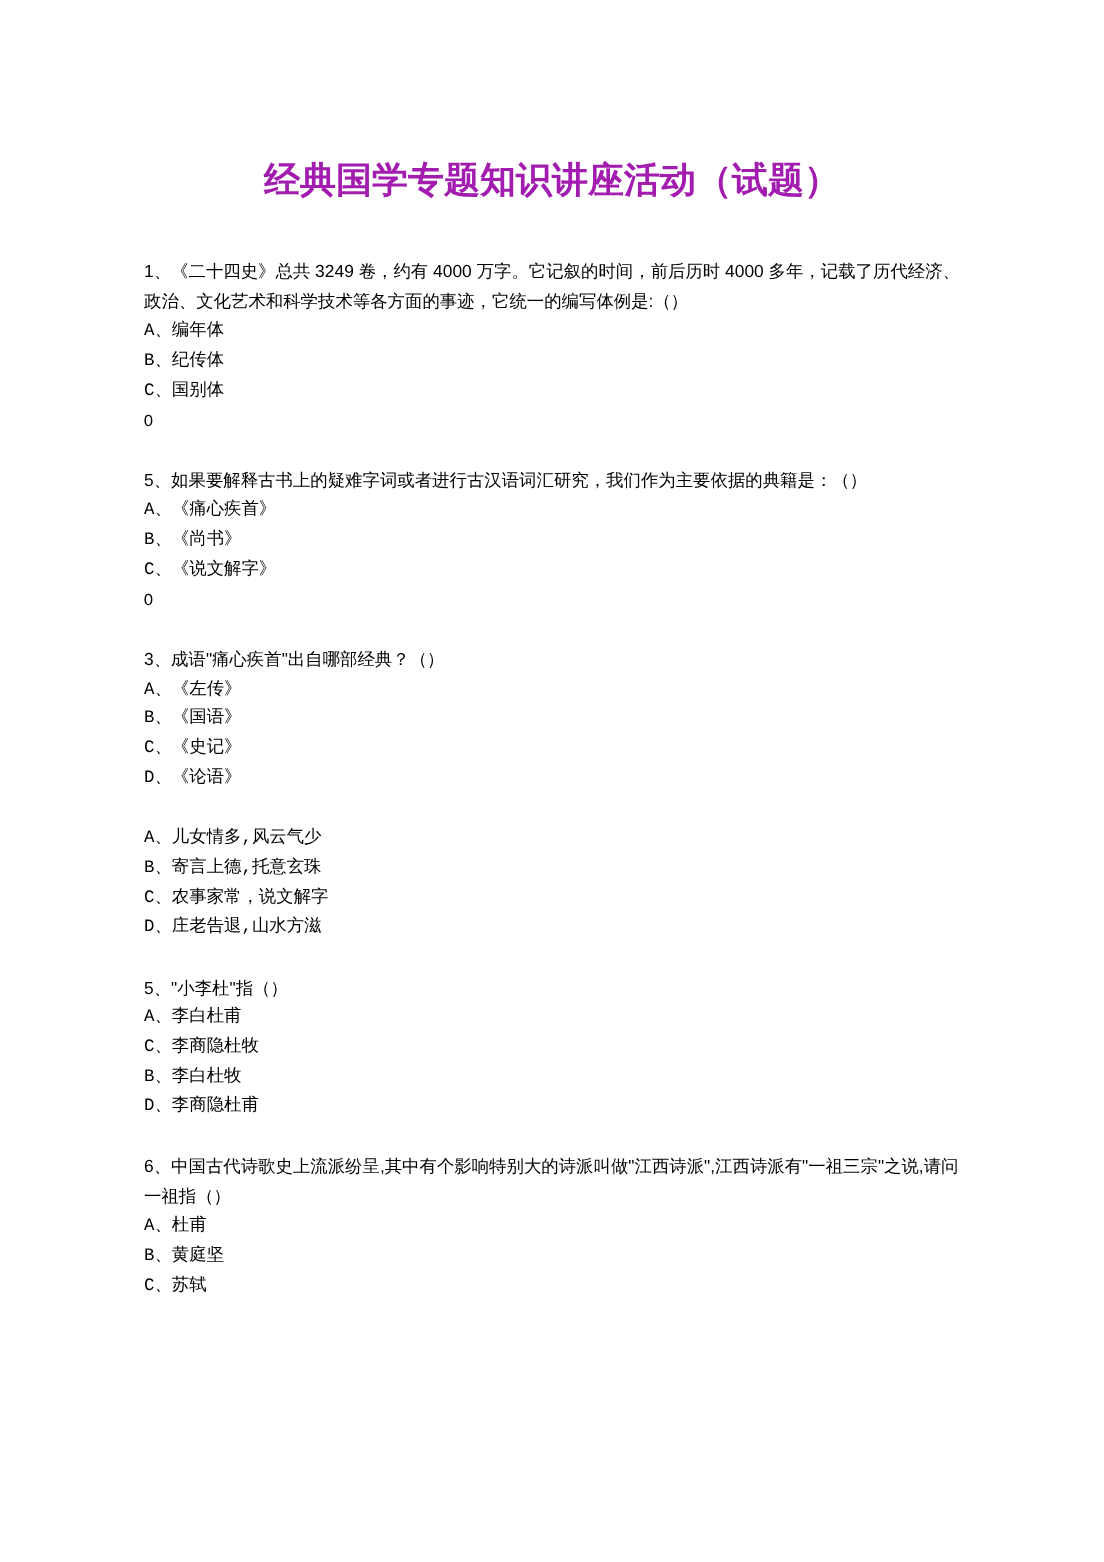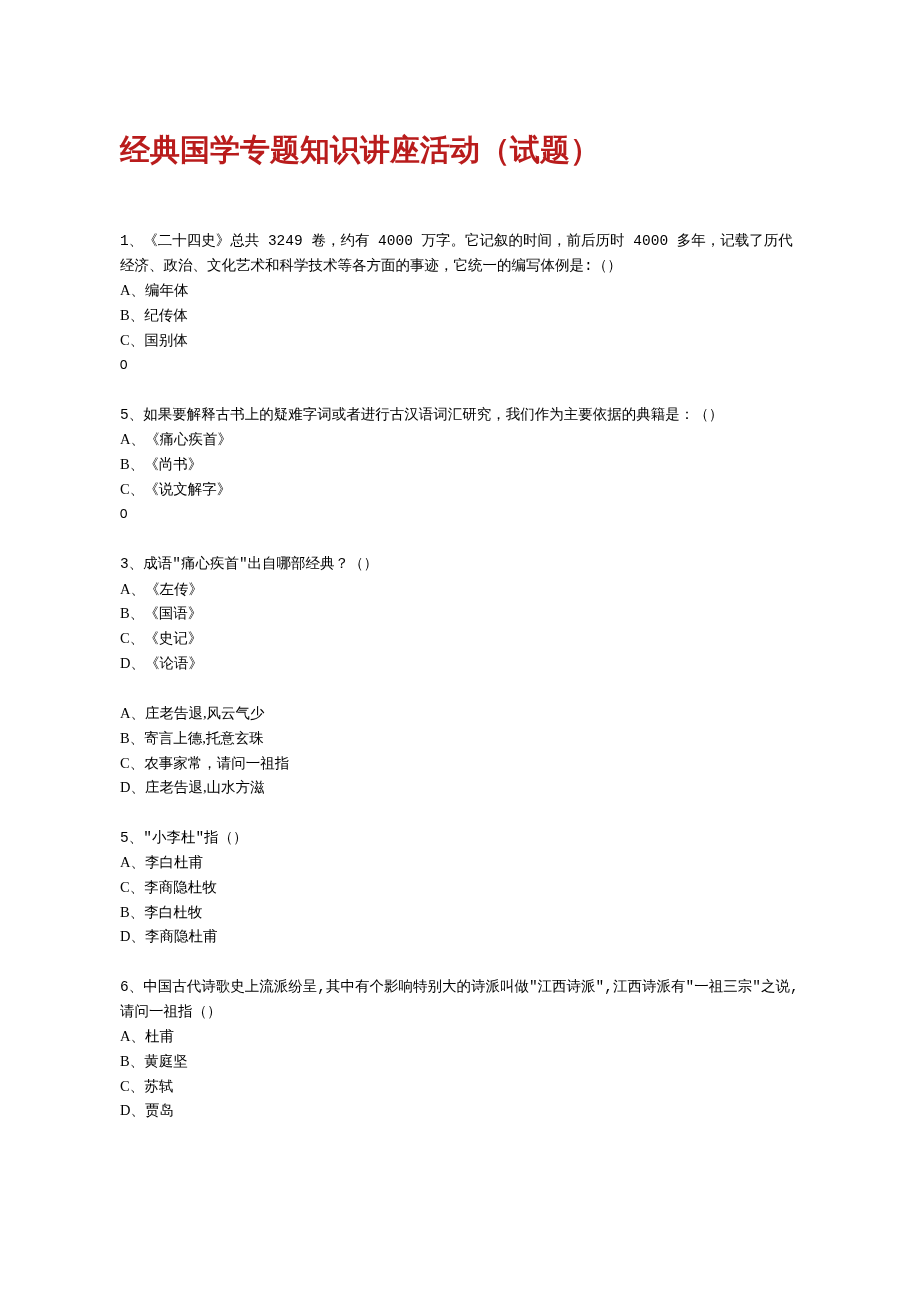--- a/index.html
+++ b/index.html
@@ -10,37 +10,37 @@
     body {
       background: #ffffff;
       width: 920px;
       font-family: "Calibri", "SimSun", "宋体", sans-serif;
       color: #000000;
     }
     .page {
       padding: 130px 120px 60px 120px;
     }
     .title {
-      color: #b91c1c;
+      color: #a21caf;
       font-size: 30px;
       font-weight: bold;
-      text-align: left;
+      text-align: center;
       font-family: "SimSun", "宋体", serif;
-      margin-bottom: 58px;
+      margin-bottom: 44px;
     }
     .question-block {
       margin-bottom: 26px;
       font-size: 14.5px;
       line-height: 1.7;
     }
     .question-text {
-      font-family: Liberation Mono, monospace;
+      font-family: Liberation Sans, sans-serif;
     }
     .choice {
-      font-family: Liberation Serif, serif;
+      font-family: Liberation Mono, monospace;
     }
     .zero-line {
       font-family: "Calibri", sans-serif;
     }
   </style>
 </head>
 <body>
 
 <div class="page">
   <h1 class="title">经典国学专题知识讲座活动（试题）</h1>
@@ -63,35 +63,34 @@
 
   <div class="question-block">
     <div class="question-text">3、成语"痛心疾首"出自哪部经典？（）</div>
     <div class="choice">A、《左传》</div>
     <div class="choice">B、《国语》</div>
     <div class="choice">C、《史记》</div>
     <div class="choice">D、《论语》</div>
   </div>
 
   <div class="question-block">
-    <div class="choice">A、庄老告退,风云气少</div>
+    <div class="choice">A、儿女情多,风云气少</div>
     <div class="choice">B、寄言上德,托意玄珠</div>
-    <div class="choice">C、农事家常，请问一祖指</div>
+    <div class="choice">C、农事家常，说文解字</div>
     <div class="choice">D、庄老告退,山水方滋</div>
   </div>
 
   <div class="question-block">
     <div class="question-text">5、"小李杜"指（）</div>
     <div class="choice">A、李白杜甫</div>
     <div class="choice">C、李商隐杜牧</div>
     <div class="choice">B、李白杜牧</div>
     <div class="choice">D、李商隐杜甫</div>
   </div>
 
   <div class="question-block">
     <div class="question-text">6、中国古代诗歌史上流派纷呈,其中有个影响特别大的诗派叫做"江西诗派",江西诗派有"一祖三宗"之说,请问一祖指（）</div>
     <div class="choice">A、杜甫</div>
     <div class="choice">B、黄庭坚</div>
     <div class="choice">C、苏轼</div>
-    <div class="choice">D、贾岛</div>
   </div>
 
 </div>
 
 </body></html>

